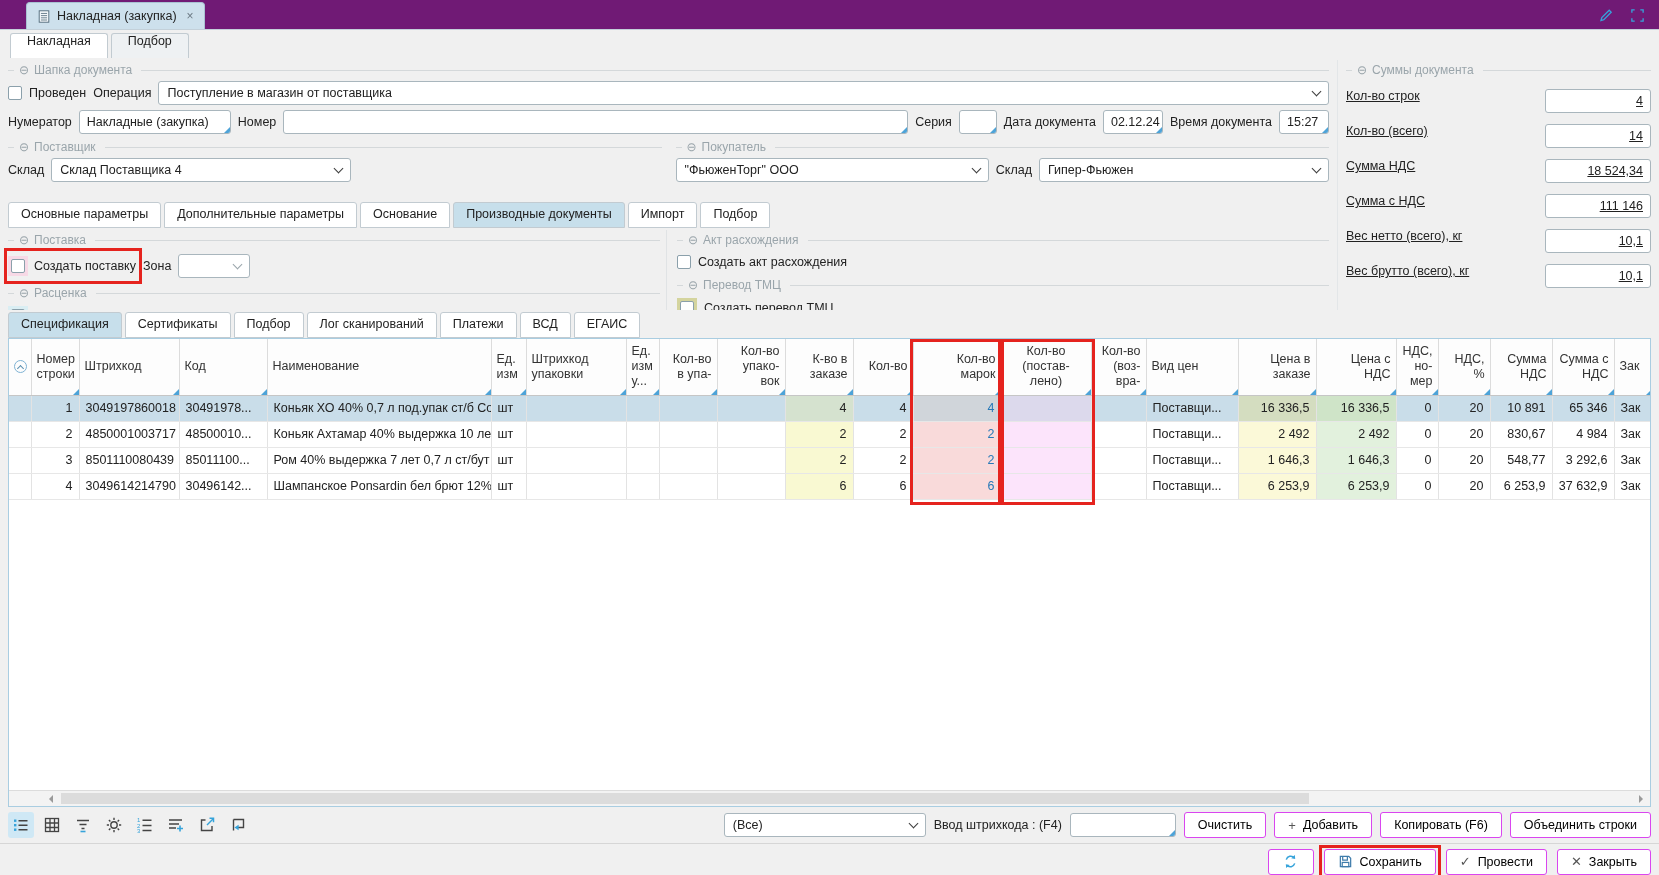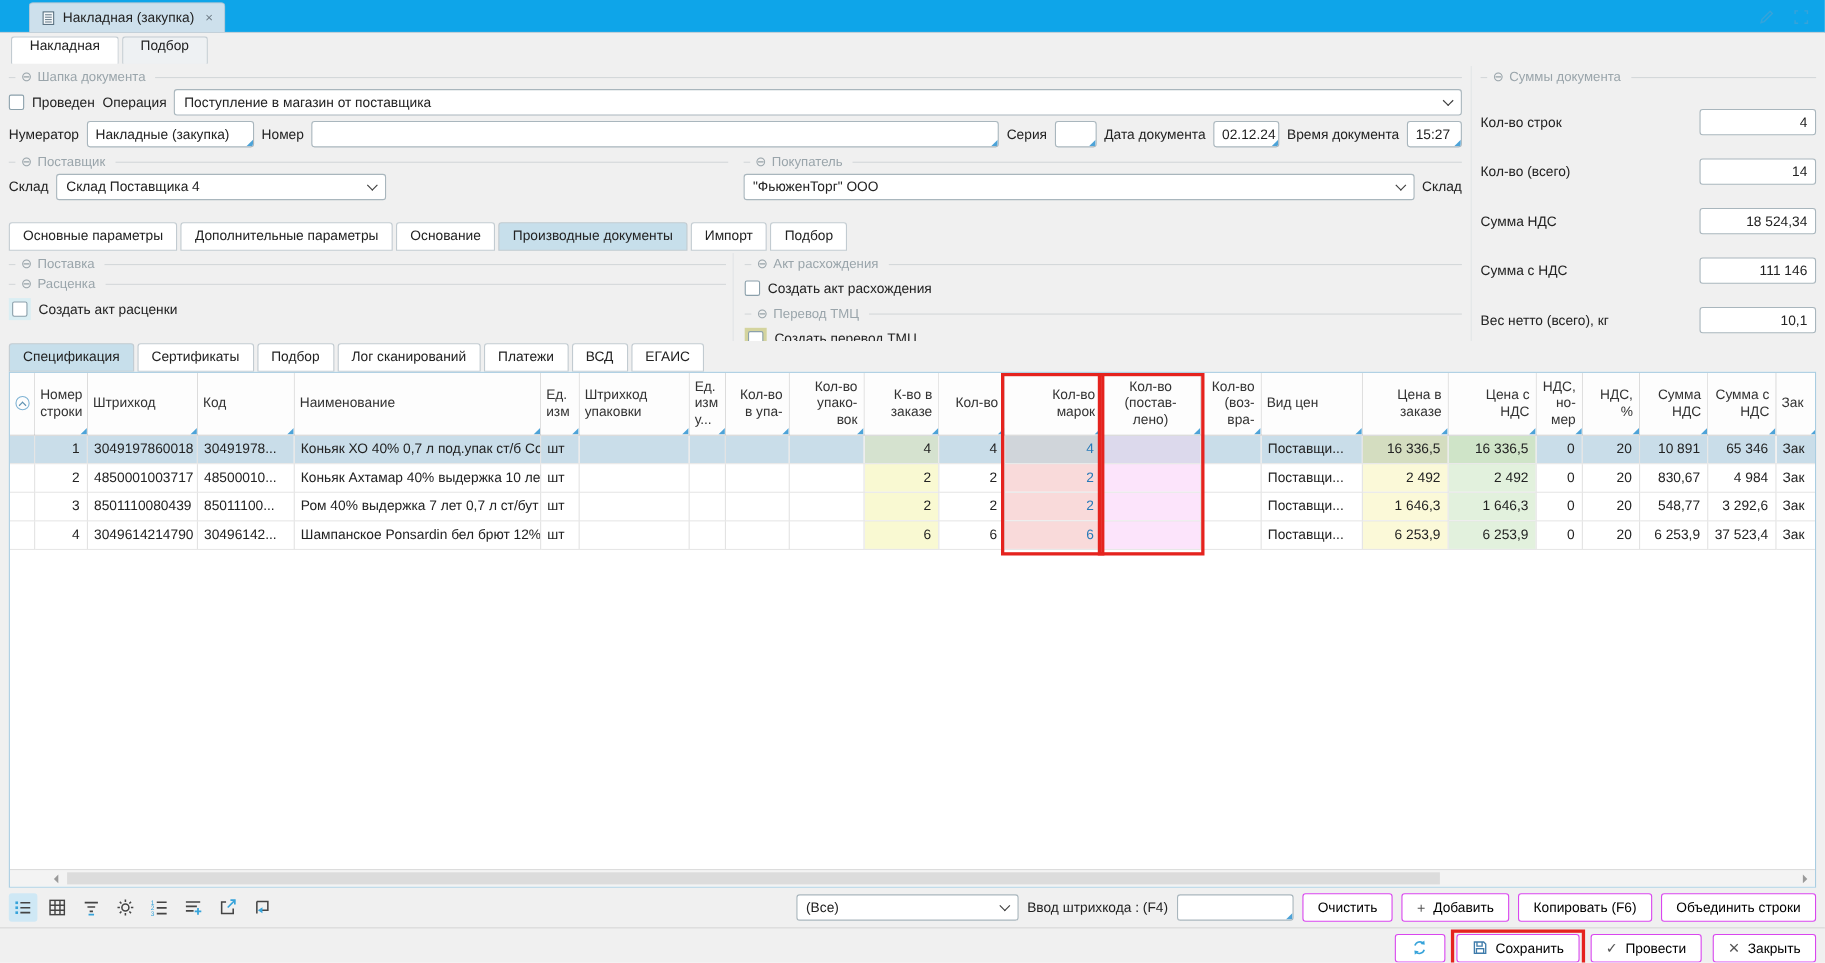--- a/index.html
+++ b/index.html
@@ -3,21 +3,21 @@
 <meta charset="utf-8">
 <style>
   * { box-sizing: border-box; }
   html,body { margin:0; padding:0; }
   body {
     width:1659px; height:875px; overflow:hidden; position:relative;
     font-family:"Liberation Sans", sans-serif; font-size:13px; color:#222;
     background:#f0f0f0;
   }
   
-  .doc-tabbar { height:30px; background:#0ea5e9; border-bottom:1px solid #c3d0d9;
+  .doc-tabbar { height:30px; background:#701a75; border-bottom:1px solid #c3d0d9;
     display:flex; align-items:flex-end; padding:0 10px; }
   .doc-tab { display:flex; align-items:center; gap:6px; background:#cde0ec;
     border:1px solid #a9c2d2; border-bottom:none; border-radius:4px 4px 0 0;
     padding:0 10px; margin-left:16px; height:27px; font-size:12.5px; }
   .doc-tab .x { color:#6c7a84; font-size:12px; margin-left:4px; cursor:default; }
   .win-icons { margin-left:auto; display:flex; gap:16px; align-items:center; padding:0 4px 6px 0; }
   
   .main-tabs { display:flex; gap:3px; padding:3px 10px 0; height:28px; }
   .main-tabs .tab { background:#eef1f3; border:1px solid #c2cbd1; border-bottom:none;
     border-radius:3px 3px 0 0; padding:0 16px; font-size:12.5px; }
@@ -57,21 +57,21 @@
   .ptabs .tab, .spec-tabs .tab { background:#fff; border:1px solid #c2cbd1;
     border-radius:3px 3px 0 0; padding:4px 12px; font-size:12.5px; white-space:nowrap; }
   .ptabs .tab.active, .spec-tabs .tab.active { background:#c7dfeb; }
   
   .panel { display:flex; margin-top:2px; }
   .panel-left { flex:1; padding-right:6px; }
   .panel-right { flex:1; border-left:1px solid #e0e3e5; padding-left:10px; }
   .rel { position:relative; display:inline-flex; align-items:center; gap:6px; }
   .red-box { position:absolute; border:3px solid #e5231e; pointer-events:none; z-index:6; }
   
-  .srow { display:flex; align-items:center; height:24px; margin:21px 0; }
+  .srow { display:flex; height:24px; margin:11px 0;text-decoration:underline; }
   .srow .lbl { flex:1; }
   .sfield { width:106px; flex:none; }
   
   .spec-tabs { display:flex; gap:3px; margin:2px 8px 0; height:26px; }
   
   .table-wrap { position:relative; margin:0 8px; border:1px solid #a9cde1;
     background:#fff; height:469px; overflow:hidden; }
   table { border-collapse:collapse; table-layout:fixed; width:1643px; font-size:12.5px; }
   thead th { height:56px; font-weight:normal; color:#333; background:#fdfdfd;
     border-right:1px solid #dcdcdc; border-bottom:1px solid #c6c6c6; padding:2px 5px;
@@ -207,36 +207,54 @@
         <div class="group-line">
           <span class="gicon">⊖</span>
           <span>Покупатель</span>
         </div>
         <div class="frow">
           <div class="select grow">
             <span>"ФьюженТорг" ООО</span>
             <span class="chev"></span>
           </div>
           <span class="lbl">Склад</span>
+          <div class="select" style="width:290px">
+            <span>Гипер-Фьюжен</span>
+            <span class="chev"></span>
+          </div>
         </div>
       </div>
     </div>
     <div class="ptabs" id="param-tabs">
         <div class="tab">Основные параметры</div>
         <div class="tab">Дополнительные параметры</div>
         <div class="tab">Основание</div>
         <div class="tab active">Производные документы</div>
         <div class="tab">Импорт</div>
         <div class="tab">Подбор</div>
       </div>
     <div class="panel">
       <div class="panel-left">
         <div class="group-line">
           <span class="gicon">⊖</span>
           <span>Поставка</span>
+        </div>
+        <div class="frow" style="height:34px">
+          <span class="rel">
+            <span class="cb-hl pink">
+                <span class="checkbox"></span>
+              </span>
+            <span class="lbl">Создать поставку</span>
+            <span class="red-box" style="left:-4px; top:-8px; right:-6px; bottom:-8px;"></span>
+          </span>
+          <span class="lbl">Зона</span>
+          <div class="select" style="width:72px">
+            <span></span>
+            <span class="chev" style="border-color:#9aa5ab"></span>
+          </div>
         </div>
         <div class="group-line">
           <span class="gicon">⊖</span>
           <span>Расценка</span>
         </div>
         <div class="frow">
           <span class="cb-hl cyan">
               <span class="checkbox"></span>
             </span>
           <span class="lbl">Создать акт расценки</span>
@@ -453,21 +471,21 @@
           <td class="ta-r">6</td>
           <td class="ta-r c-marks">6</td>
           <td class="ta-c c-supplied"></td>
           <td class="ta-r"></td>
           <td>Поставщи...</td>
           <td class="ta-r c-priceorder">6 253,9</td>
           <td class="ta-r c-pricevat">6 253,9</td>
           <td class="ta-r">0</td>
           <td class="ta-r">20</td>
           <td class="ta-r">6 253,9</td>
-          <td class="ta-r">37 523,4</td>
+          <td class="ta-r">37 632,9</td>
           <td>Зак</td>
         </tr>
       </tbody>
     </table>
   <div class="red-box colbox1"></div>
   <div class="red-box colbox2"></div>
   <div class="hscroll">
     <span class="hs-arrow left"></span>
     <span class="hs-thumb"></span>
     <span class="hs-arrow right"></span>

